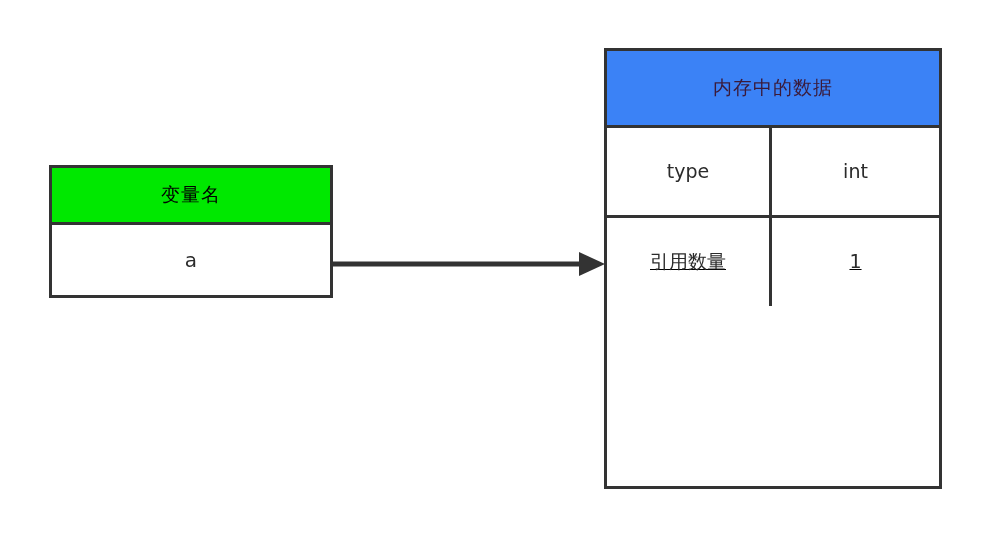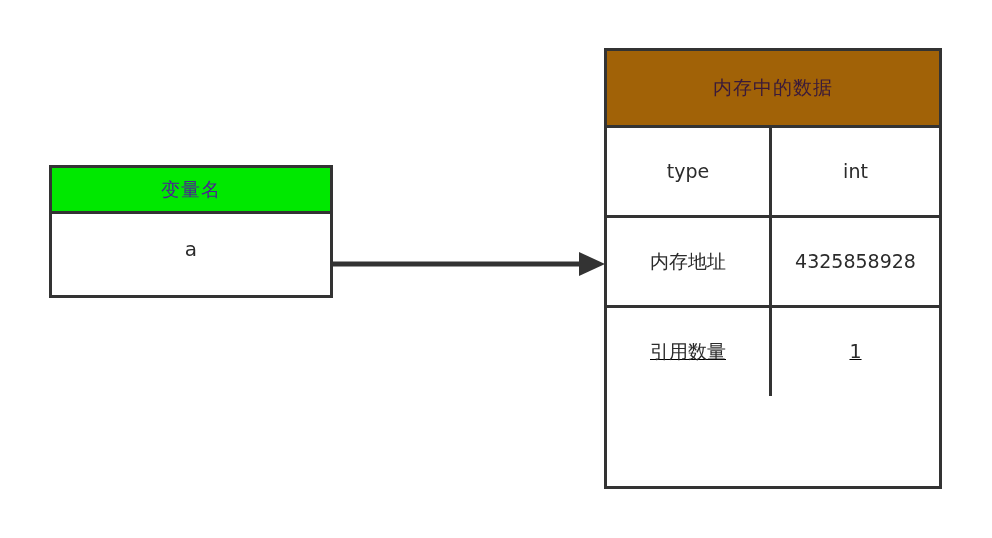--- a/index.html
+++ b/index.html
@@ -23,28 +23,28 @@
     position: absolute;
     left: 49px;
     top: 165px;
     width: 284px;
     height: 133px;
     border: 3px solid #333333;
     box-sizing: border-box;
     background: #ffffff;
   }
   .var-header {
-    height: 46px;
+    height: 57px;
     background: #00e800;
     border-bottom: 3px solid #333333;
     box-sizing: border-box;
     display: flex;
     align-items: center;
     justify-content: center;
-    color: #4c1d95;
+    color: #000000;
     font-size: 19px;
     letter-spacing: 1px;
   }
   .var-value {
     height: 70px;
     display: flex;
     align-items: center;
     justify-content: center;
     color: #2b2b2b;
     font-size: 20px;
@@ -67,21 +67,21 @@
     left: 604px;
     top: 48px;
     width: 338px;
     height: 441px;
     border: 3px solid #333333;
     box-sizing: border-box;
     background: #ffffff;
   }
   .mem-header {
     height: 77px;
-    background: #a16207;
+    background: #3b82f6;
     border-bottom: 3px solid #333333;
     box-sizing: border-box;
     display: flex;
     align-items: center;
     justify-content: center;
     color: #3a1a3a;
     font-size: 19px;
     letter-spacing: 1px;
   }
   .mem-rows {
@@ -136,24 +136,20 @@
   <div class="mem-box">
     <div class="mem-header">内存中的数据</div>
     <div class="mem-rows">
 
       <div class="mem-row">
         <div class="mem-cell key">type</div>
         <div class="mem-cell val">int</div>
       </div>
 
 
-      <div class="mem-row">
-        <div class="mem-cell key">内存地址</div>
-        <div class="mem-cell val">4325858928</div>
-      </div>
 
       <div class="mem-row last">
         <div class="mem-cell key">引用数量</div>
         <div class="mem-cell val">1</div>
       </div>
 
     </div>
   </div>
 
 </div>

